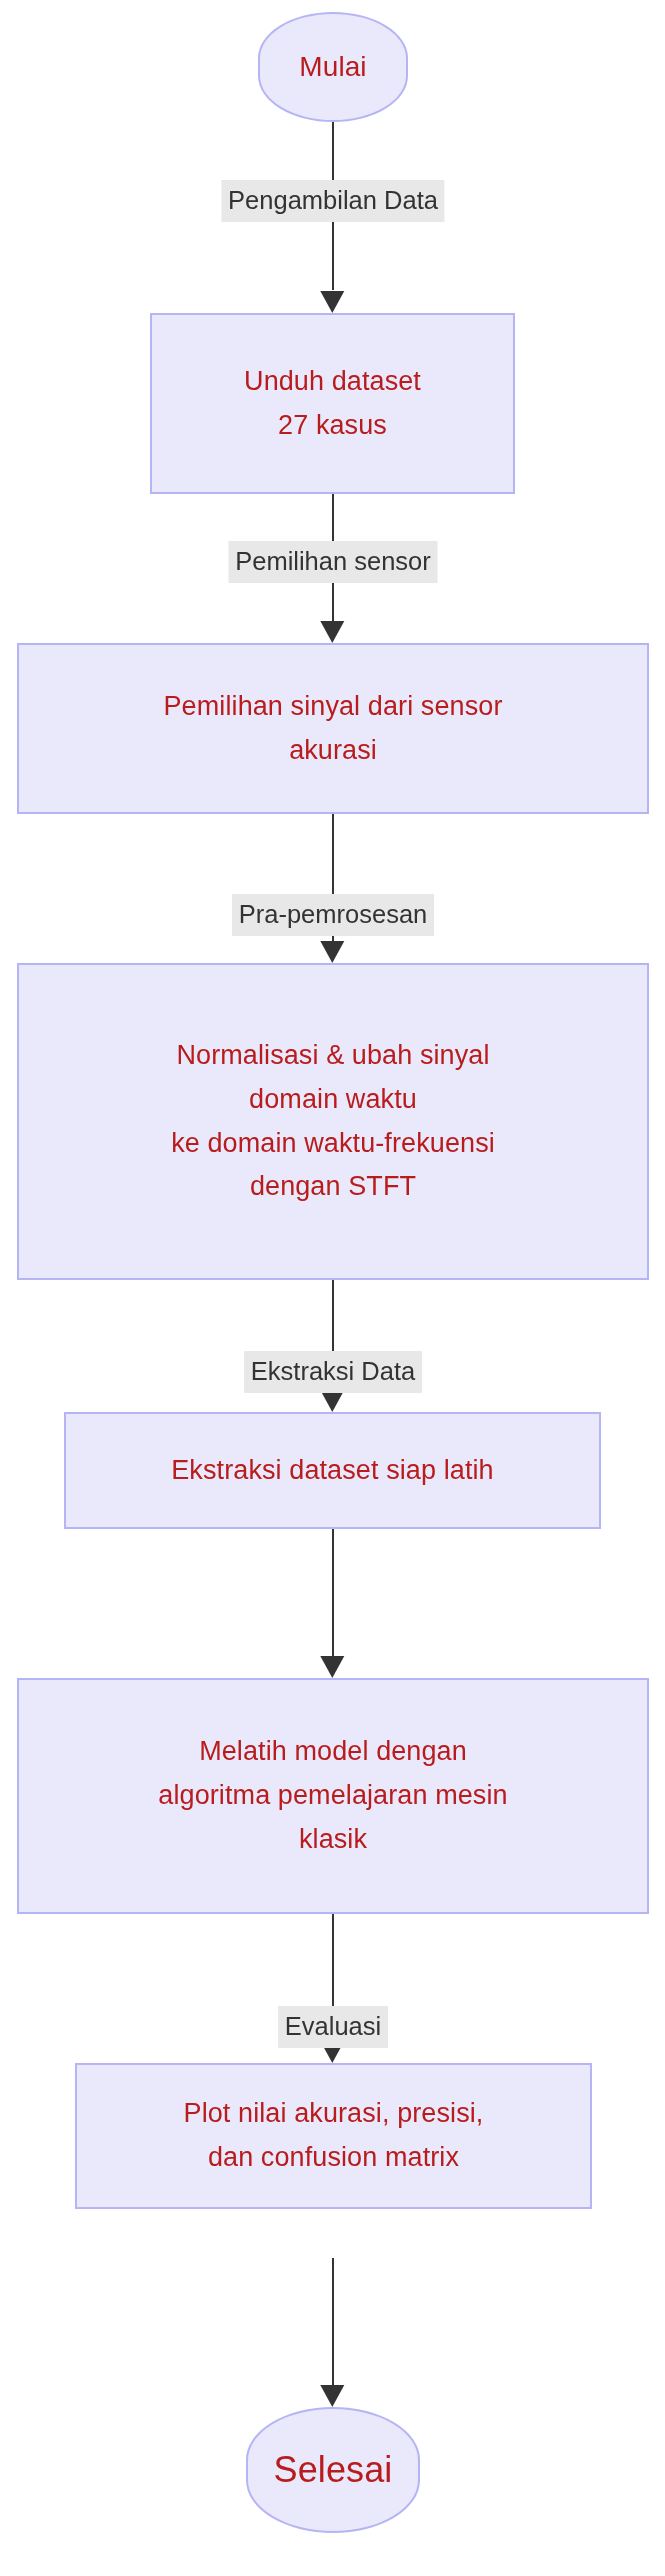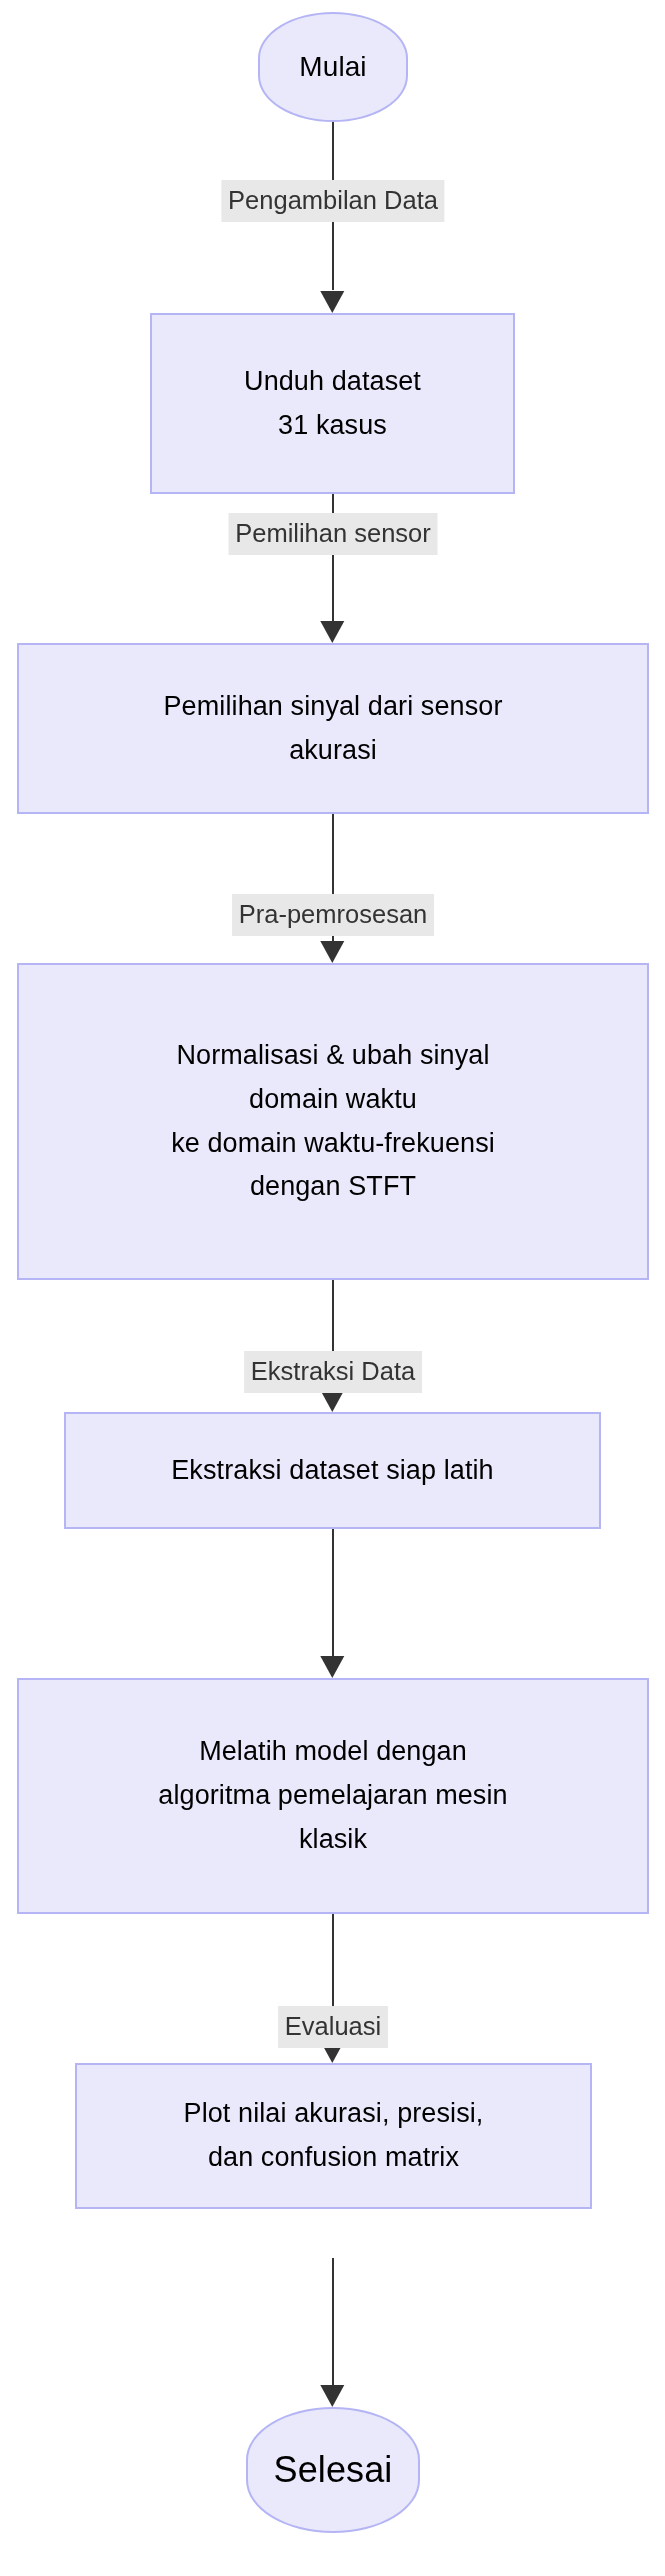--- a/index.html
+++ b/index.html
@@ -24,21 +24,21 @@
   
   .node {
     position: absolute;
     box-sizing: border-box;
     background: #e9e9fb;
     border: 2px solid #b5b5f5;
     display: flex;
     align-items: center;
     justify-content: center;
     text-align: center;
-    color: #000000;
+    color: #b91c1c;
     font-size: 27px;
     line-height: 1.62;
     letter-spacing: 0.1px;
     z-index: 2;
   }
 
   .node .node-label {
     display: block;
     width: 100%;
     white-space: pre-line;
@@ -98,26 +98,26 @@
   <div class="node terminator" style="left:258px; top:12px; width:150px; height:110px; font-size:28px;">
     <span class="node-label">Mulai</span>
   </div>
 
   <div class="edge" style="top:122px; height:168px;"></div>
   <div class="arrowhead" style="top:291px;"></div>
   <div class="edge-label" style="top:180px;">Pengambilan Data</div>
 
   <div class="node process" style="left:150px; top:313px; width:365px; height:181px;">
     <span class="node-label">Unduh dataset
-31 kasus</span>
+27 kasus</span>
   </div>
 
   <div class="edge" style="top:494px; height:127px;"></div>
   <div class="arrowhead" style="top:621px;"></div>
-  <div class="edge-label" style="top:513px;">Pemilihan sensor</div>
+  <div class="edge-label" style="top:541px;">Pemilihan sensor</div>
 
   <div class="node process" style="left:17px; top:643px; width:632px; height:171px;">
     <span class="node-label">Pemilihan sinyal dari sensor
 akurasi</span>
   </div>
 
   <div class="edge" style="top:814px; height:127px;"></div>
   <div class="arrowhead" style="top:941px;"></div>
   <div class="edge-label" style="top:894px;">Pra-pemrosesan</div>
 

